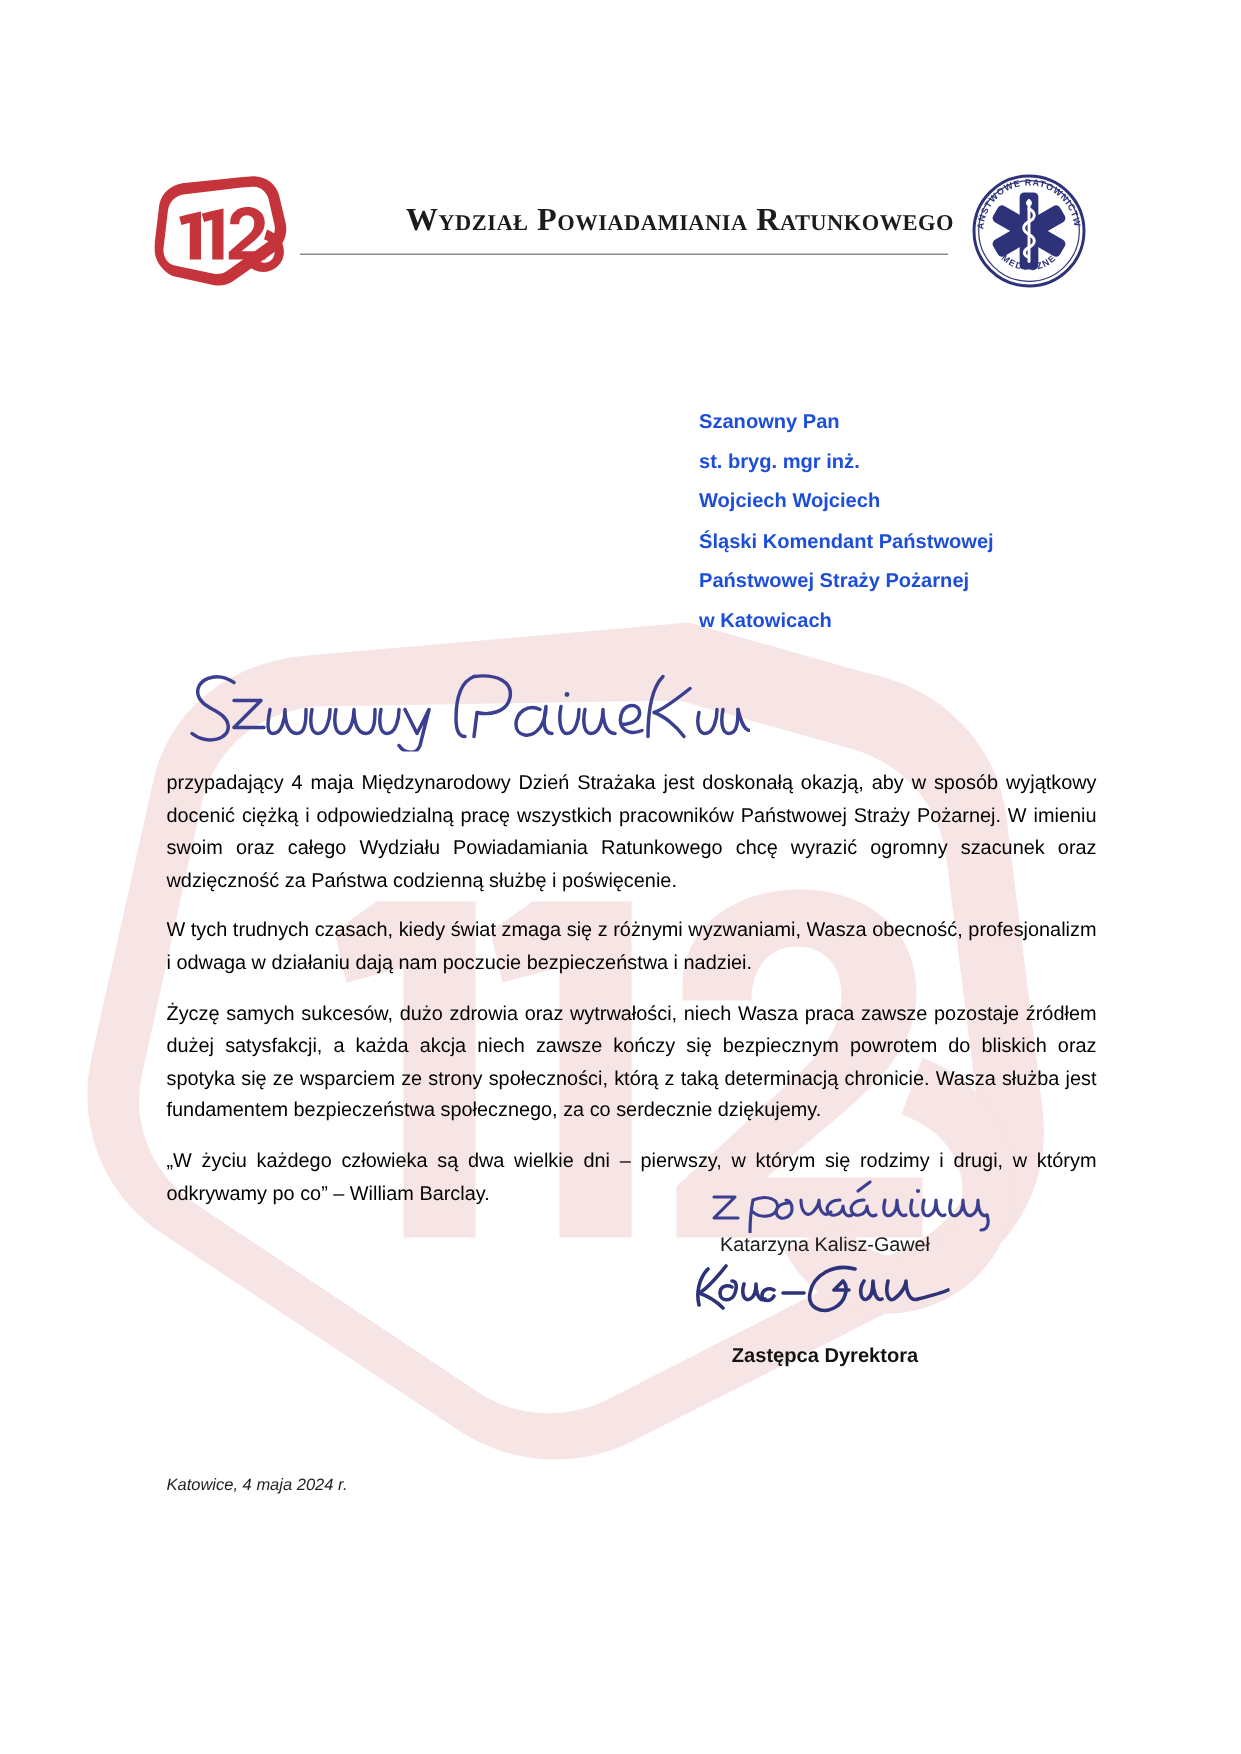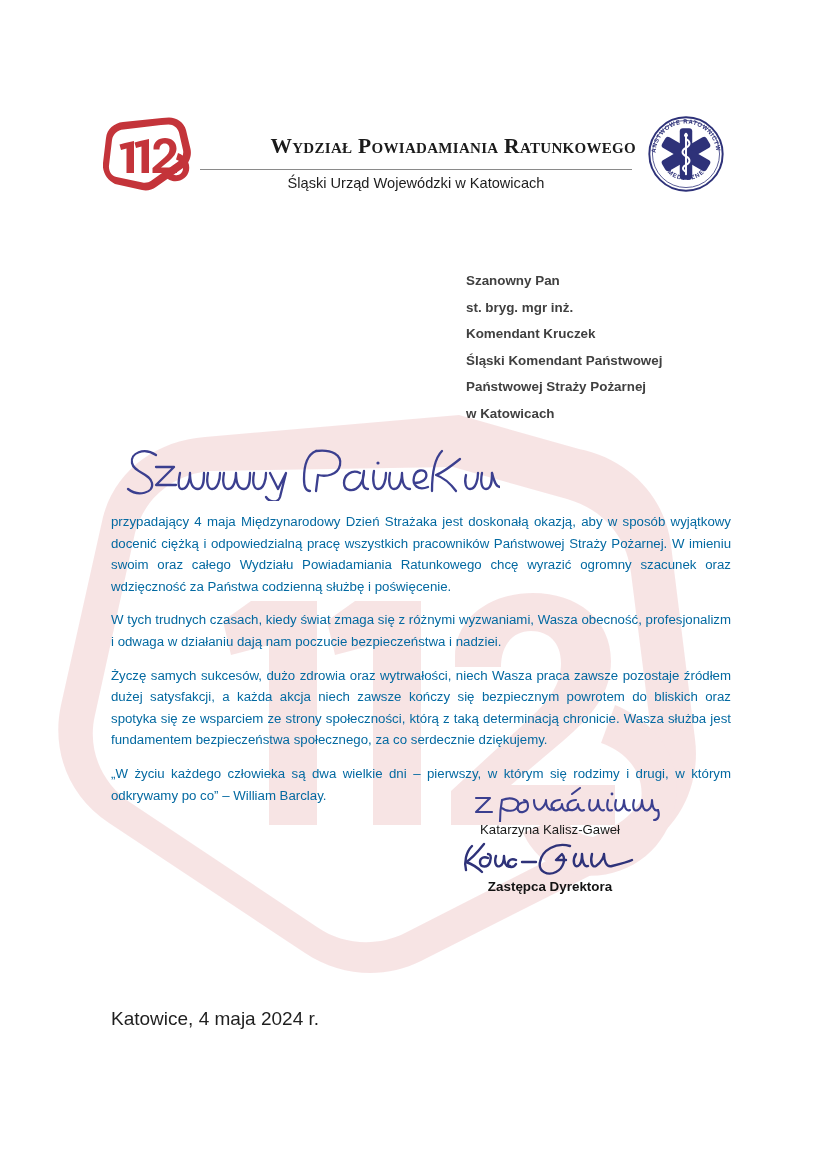--- a/index.html
+++ b/index.html
@@ -92,42 +92,42 @@
 
   
   #addressee {
     position: absolute;
     left: 466px;
     top: 268px;
     width: 320px;
     font-size: 13.4px;
     font-weight: bold;
     line-height: 26.5px;
-    color: #404040;
+    color: #1d4ed8;
   }
   #addressee div { white-space: nowrap; }
 
   
   #salutation-hand {
     position: absolute;
     left: 120px;
     top: 441px;
     width: 380px;
     height: 60px;
   }
 
   
   #body-text {
     position: absolute;
     left: 111px;
     top: 511px;
     width: 620px;
     font-size: 13.25px;
     line-height: 21.6px;
-    color: #0369a1;
+    color: #000000;
     text-align: justify;
   }
   #body-text p {
     margin: 0 0 12px 0;
   }
   #body-text p:last-child { margin-bottom: 0; }
 
   
   #closing-block {
     position: absolute;
@@ -151,31 +151,32 @@
     width: 340px;
     height: 36px;
     display: block;
     margin-top: 1px;
   }
   #signer-title {
     font-size: 13.4px;
     font-weight: bold;
     color: #131313;
     line-height: 19px;
-    margin-top: 1px;
+    margin-top: 18px;
   }
 
   
   #footer-place-date {
     position: absolute;
     left: 111px;
-    top: 1008px;
-    font-size: 19px;
+    top: 984px;
+    font-size: 11px;
     color: #1f1f1f;
     white-space: nowrap;
+    font-style: italic;
   }
 </style>
 </head>
 <body>
 
 <svg id="watermark" viewBox="0 0 660 590" xmlns="http://www.w3.org/2000/svg" aria-hidden="true">
   <g fill="#c4343a">
 
     <path d="M404 10 L150 32 C100 36 60 66 48 112 L6 300 C-4 346 14 392 54 418
              L250 548 C286 572 330 574 366 556 L580 448 C624 426 646 380 640 334
@@ -223,21 +224,20 @@
                  C117 53 113 58 113 65 L101 65 Z"></path>
 
         <path d="M150 72 C166 78 175 92 172 107 C169 122 154 131 139 128
                  C131 126 124 121 121 113 L133 107 C135 112 139 115 144 116
                  C152 118 159 112 160 104 C161 95 155 88 146 85 Z"></path>
       </g>
     </svg>
 
     <div id="header-title">Wydział Powiadamiania Ratunkowego</div>
     <div id="header-rule"></div>
-    <div id="header-subtitle">Śląski Urząd Wojewódzki w Katowicach</div>
 
     <svg id="emblem-prm" viewBox="0 0 200 200" xmlns="http://www.w3.org/2000/svg">
       <defs>
         <path id="arcTop" d="M 22 100 A 78 78 0 0 1 178 100"></path>
         <path id="arcBot" d="M 33 100 A 67 67 0 0 0 167 100"></path>
       </defs>
       <circle cx="100" cy="100" r="94" fill="none" stroke="#2e3279" stroke-width="5"></circle>
       <circle cx="100" cy="100" r="86" fill="none" stroke="#2e3279" stroke-width="2"></circle>
 
       <g fill="#2e3279">
@@ -258,21 +258,21 @@
       </text>
       <text font-family="Liberation Sans, sans-serif" font-size="15.5" font-weight="bold" fill="#2e3279" letter-spacing="2.4">
         <textPath href="#arcBot" startOffset="50%" text-anchor="middle">MEDYCZNE</textPath>
       </text>
     </svg>
   </div>
 
   <div id="addressee">
     <div>Szanowny Pan</div>
     <div>st. bryg. mgr inż.</div>
-    <div>Komendant Kruczek</div>
+    <div>Wojciech Wojciech</div>
     <div>Śląski Komendant Państwowej</div>
     <div>Państwowej Straży Pożarnej</div>
     <div>w Katowicach</div>
   </div>
 
   <svg id="salutation-hand" viewBox="0 0 380 60" xmlns="http://www.w3.org/2000/svg">
     <title>Szanowny Panie Komendancie,</title>
     <g fill="none" stroke="#3b3f8f" stroke-width="2.3" stroke-linecap="round" stroke-linejoin="round">
 
       <path d="M36 14 C24 6 10 12 12 22 C14 32 30 32 32 42 C34 52 18 56 8 48"></path>

